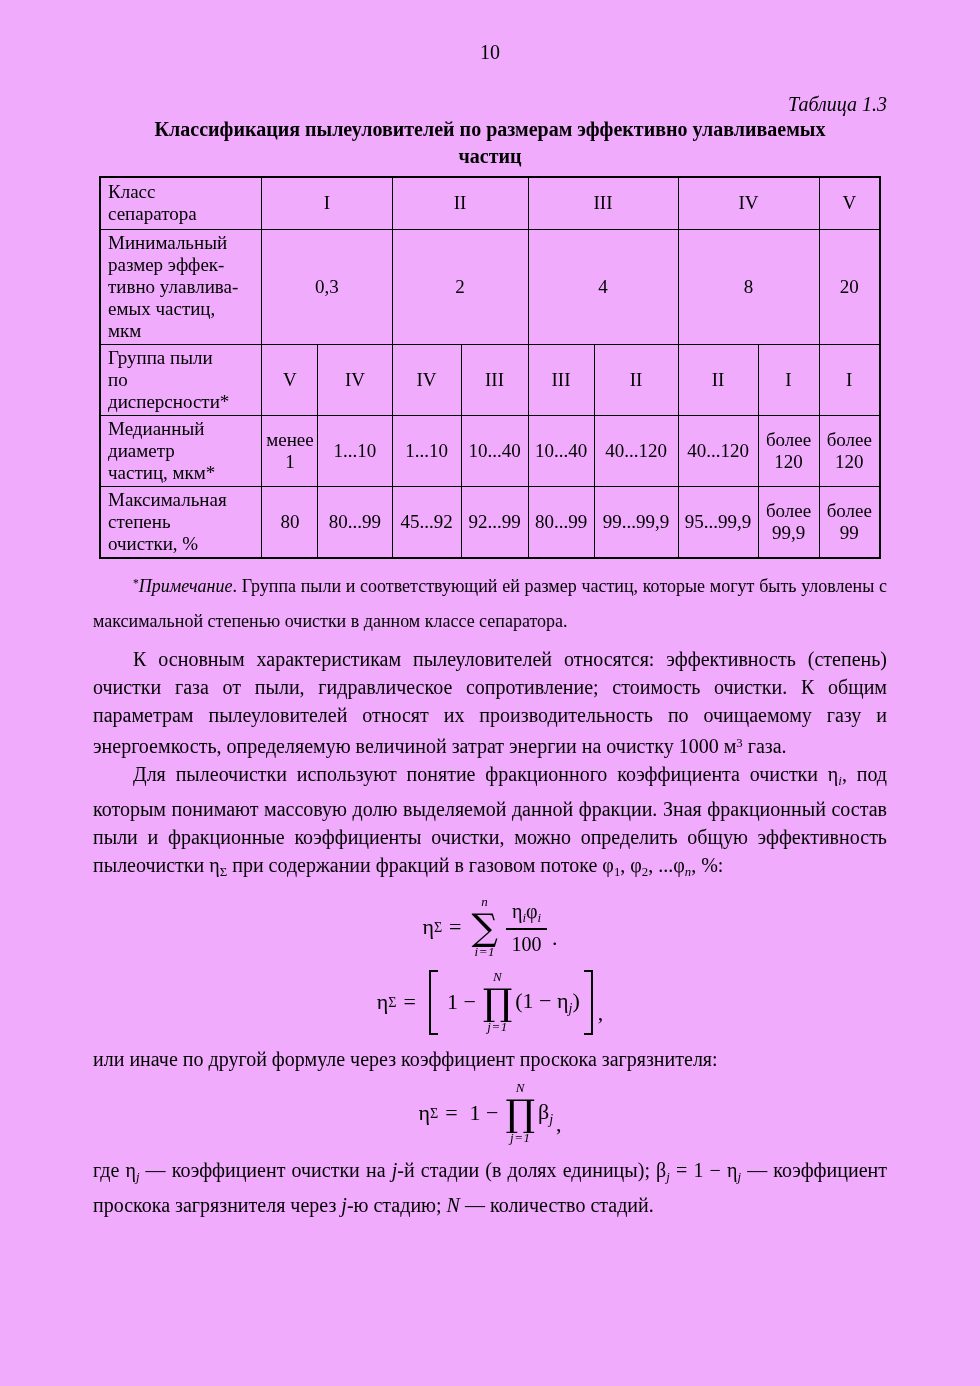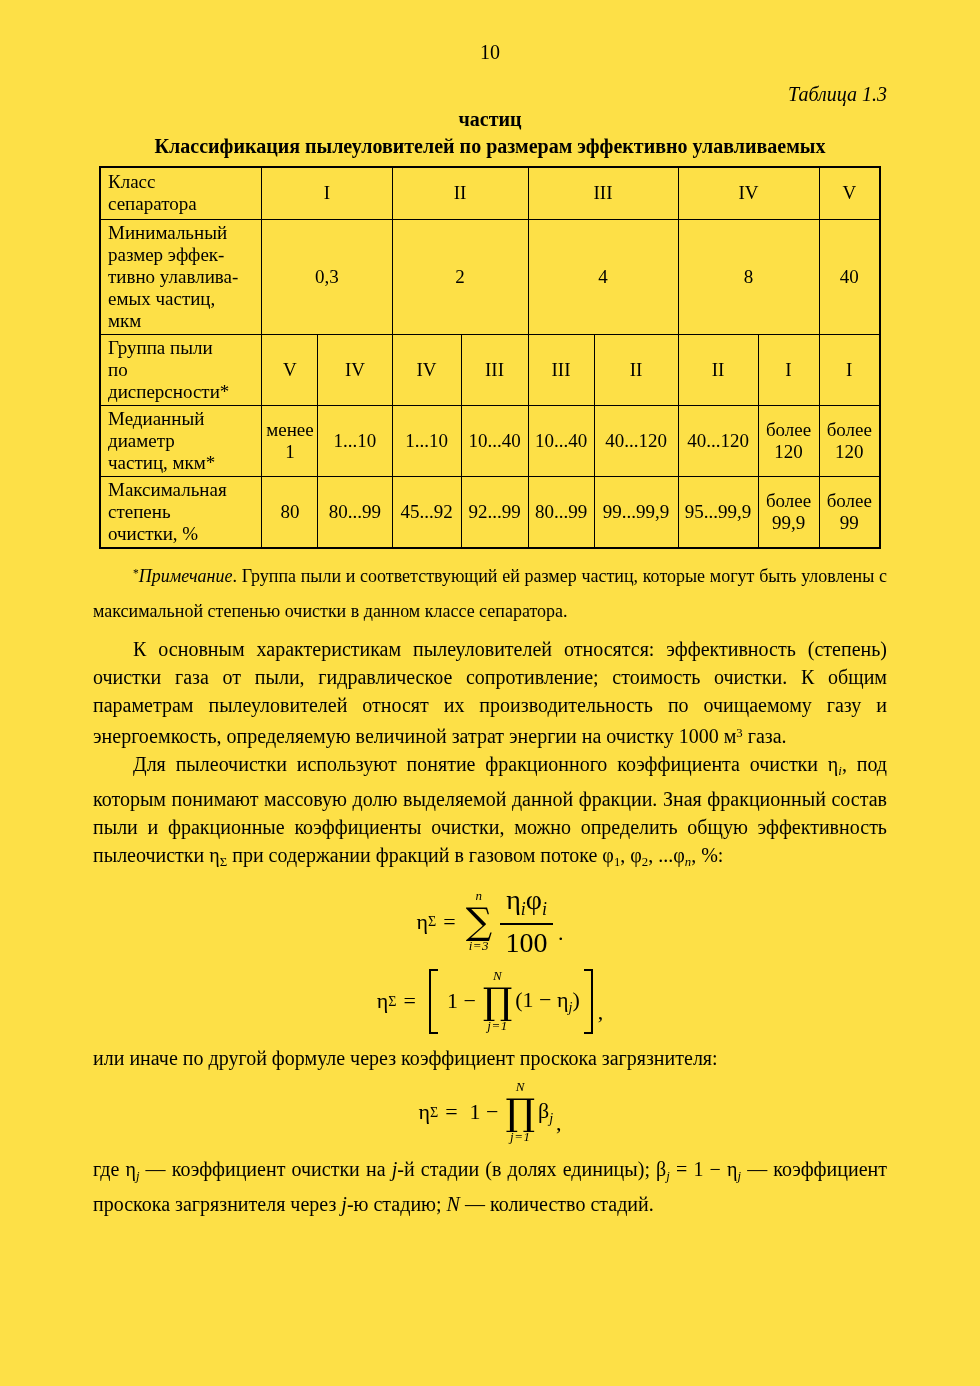--- a/index.html
+++ b/index.html
@@ -1,34 +1,34 @@
 <!DOCTYPE html>
 <html><head>
 <meta charset="utf-8">
 <style>
   * { margin: 0; padding: 0; box-sizing: border-box; }
   html, body { background: #e8e8e8; }
   .page {
     width: 980px; height: 1386px;
     margin: 0 auto;
-    background: #fde047;
+    background: #f0abfc;
     color: #000000;
     font-family: "Liberation Serif", "DejaVu Serif", serif;
     padding: 38px 93px 0 93px;
     overflow: hidden;
   }
   .page-number {
     text-align: center;
     font-size: 20px; line-height: 28px;
   }
   .table-caption {
     text-align: right;
     font-style: italic;
     font-size: 20px; line-height: 24px;
-    margin-top: 16px;
+    margin-top: 26px;
   }
   .table-title {
     text-align: center;
     font-weight: bold;
     font-size: 20px; line-height: 27px;
   }
   table.cls {
     border-collapse: collapse;
     margin: 6px auto 0 auto;
     table-layout: fixed;
@@ -73,42 +73,42 @@
   
   .formula {
     display: flex; justify-content: center; align-items: center;
     font-size: 22px;
     margin: 8px 0 10px 0;
   }
   .feq { margin: 0 7px; }
   .bigop { display: inline-flex; flex-direction: column; align-items: center; line-height: 1; margin: 0 3px; }
   .bigop .lim { font-size: 13px; font-style: italic; line-height: 1.15; letter-spacing: 0.5px; }
   .bigop .op { font-size: 37px; line-height: 0.95; font-family: "DejaVu Serif", "DejaVu Sans", serif; }
-  .frac { display: inline-flex; flex-direction: column; align-items: center; margin: 0 2px 0 5px; font-size: 28px; }
+  .frac { display: inline-flex; flex-direction: column; align-items: center; margin: 0 2px 0 5px; font-size: 20px; }
   .frac .num { padding: 0 6px 3px 6px; border-bottom: 2px solid #000; line-height: 1.1; }
   .frac .den { padding-top: 3px; line-height: 1.1; }
   .fpre { margin: 0 4px 0 5px; }
   .fbody { margin-left: 0; }
   .ftail { transform: translateY(11px); margin-left: 3px; }
   .lbracket, .rbracket { align-self: stretch; width: 9px; }
   .lbracket { border-left: 2px solid #000; border-top: 2px solid #000; border-bottom: 2px solid #000; margin: 0 4px 0 6px; }
   .rbracket { border-right: 2px solid #000; border-top: 2px solid #000; border-bottom: 2px solid #000; margin: 0 2px 0 4px; }
 </style>
 </head>
 <body>
 
 <div class="page">
 
   <div class="page-number">10</div>
 
   <div class="table-caption">Таблица 1.3</div>
 
   <div class="table-title">
+    <div>Классификация пылеуловителей по размерам эффективно улавливаемых</div>
     <div>частиц</div>
-    <div>Классификация пылеуловителей по размерам эффективно улавливаемых</div>
   </div>
 
   <table class="cls">
     <colgroup>
       <col style="width:162px">
         <col style="width:56px">
         <col style="width:74px">
         <col style="width:69px">
         <col style="width:67px">
       <col style="width:66px">
@@ -125,21 +125,21 @@
       <td colspan="2">III</td>
       <td colspan="2">IV</td>
       <td>V</td>
     </tr>
     <tr class="r2">
       <td class="lbl">Минимальный<br>размер эффек-<br>тивно улавлива-<br>емых частиц,<br>мкм</td>
       <td colspan="2">0,3</td>
       <td colspan="2">2</td>
       <td colspan="2">4</td>
       <td colspan="2">8</td>
-      <td>40</td>
+      <td>20</td>
     </tr>
     <tr class="r3">
       <td class="lbl">Группа пыли<br>по дисперсности*</td>
       <td>V</td>
       <td>IV</td>
       <td>IV</td>
       <td>III</td>
       <td>III</td>
       <td>II</td>
       <td>II</td>
@@ -179,21 +179,21 @@
 
   <div class="para"><span>Для пылеочистки используют понятие фракционного коэффициента очистки η</span><span class="sub i">i</span><span>, под которым понимают массовую долю выделяемой данной фракции. Зная фракционный состав пыли и фракционные коэффициенты очистки, можно определить общую эффективность пылеочистки η</span><span class="sub">Σ</span><span> при содержании фракций в газовом потоке φ</span><span class="sub">1</span><span>, φ</span><span class="sub">2</span><span>, ...φ</span><span class="sub i">n</span><span>, %:</span></div>
 
   <div class="formula">
     <span>η</span>
       <span class="sub">Σ</span>
     <span class="feq">=</span>
     <span class="bigop">
       <span class="lim">n</span>
       <span class="op">∑</span>
-      <span class="lim">i=3</span>
+      <span class="lim">i=1</span>
     </span>
     <span class="frac">
       <span class="num"><span>η</span><span class="sub i">i</span><span>φ</span><span class="sub i">i</span></span>
       <span class="den">100</span>
     </span>
     <span class="ftail">.</span>
   </div>
 
 
   <div class="formula">

